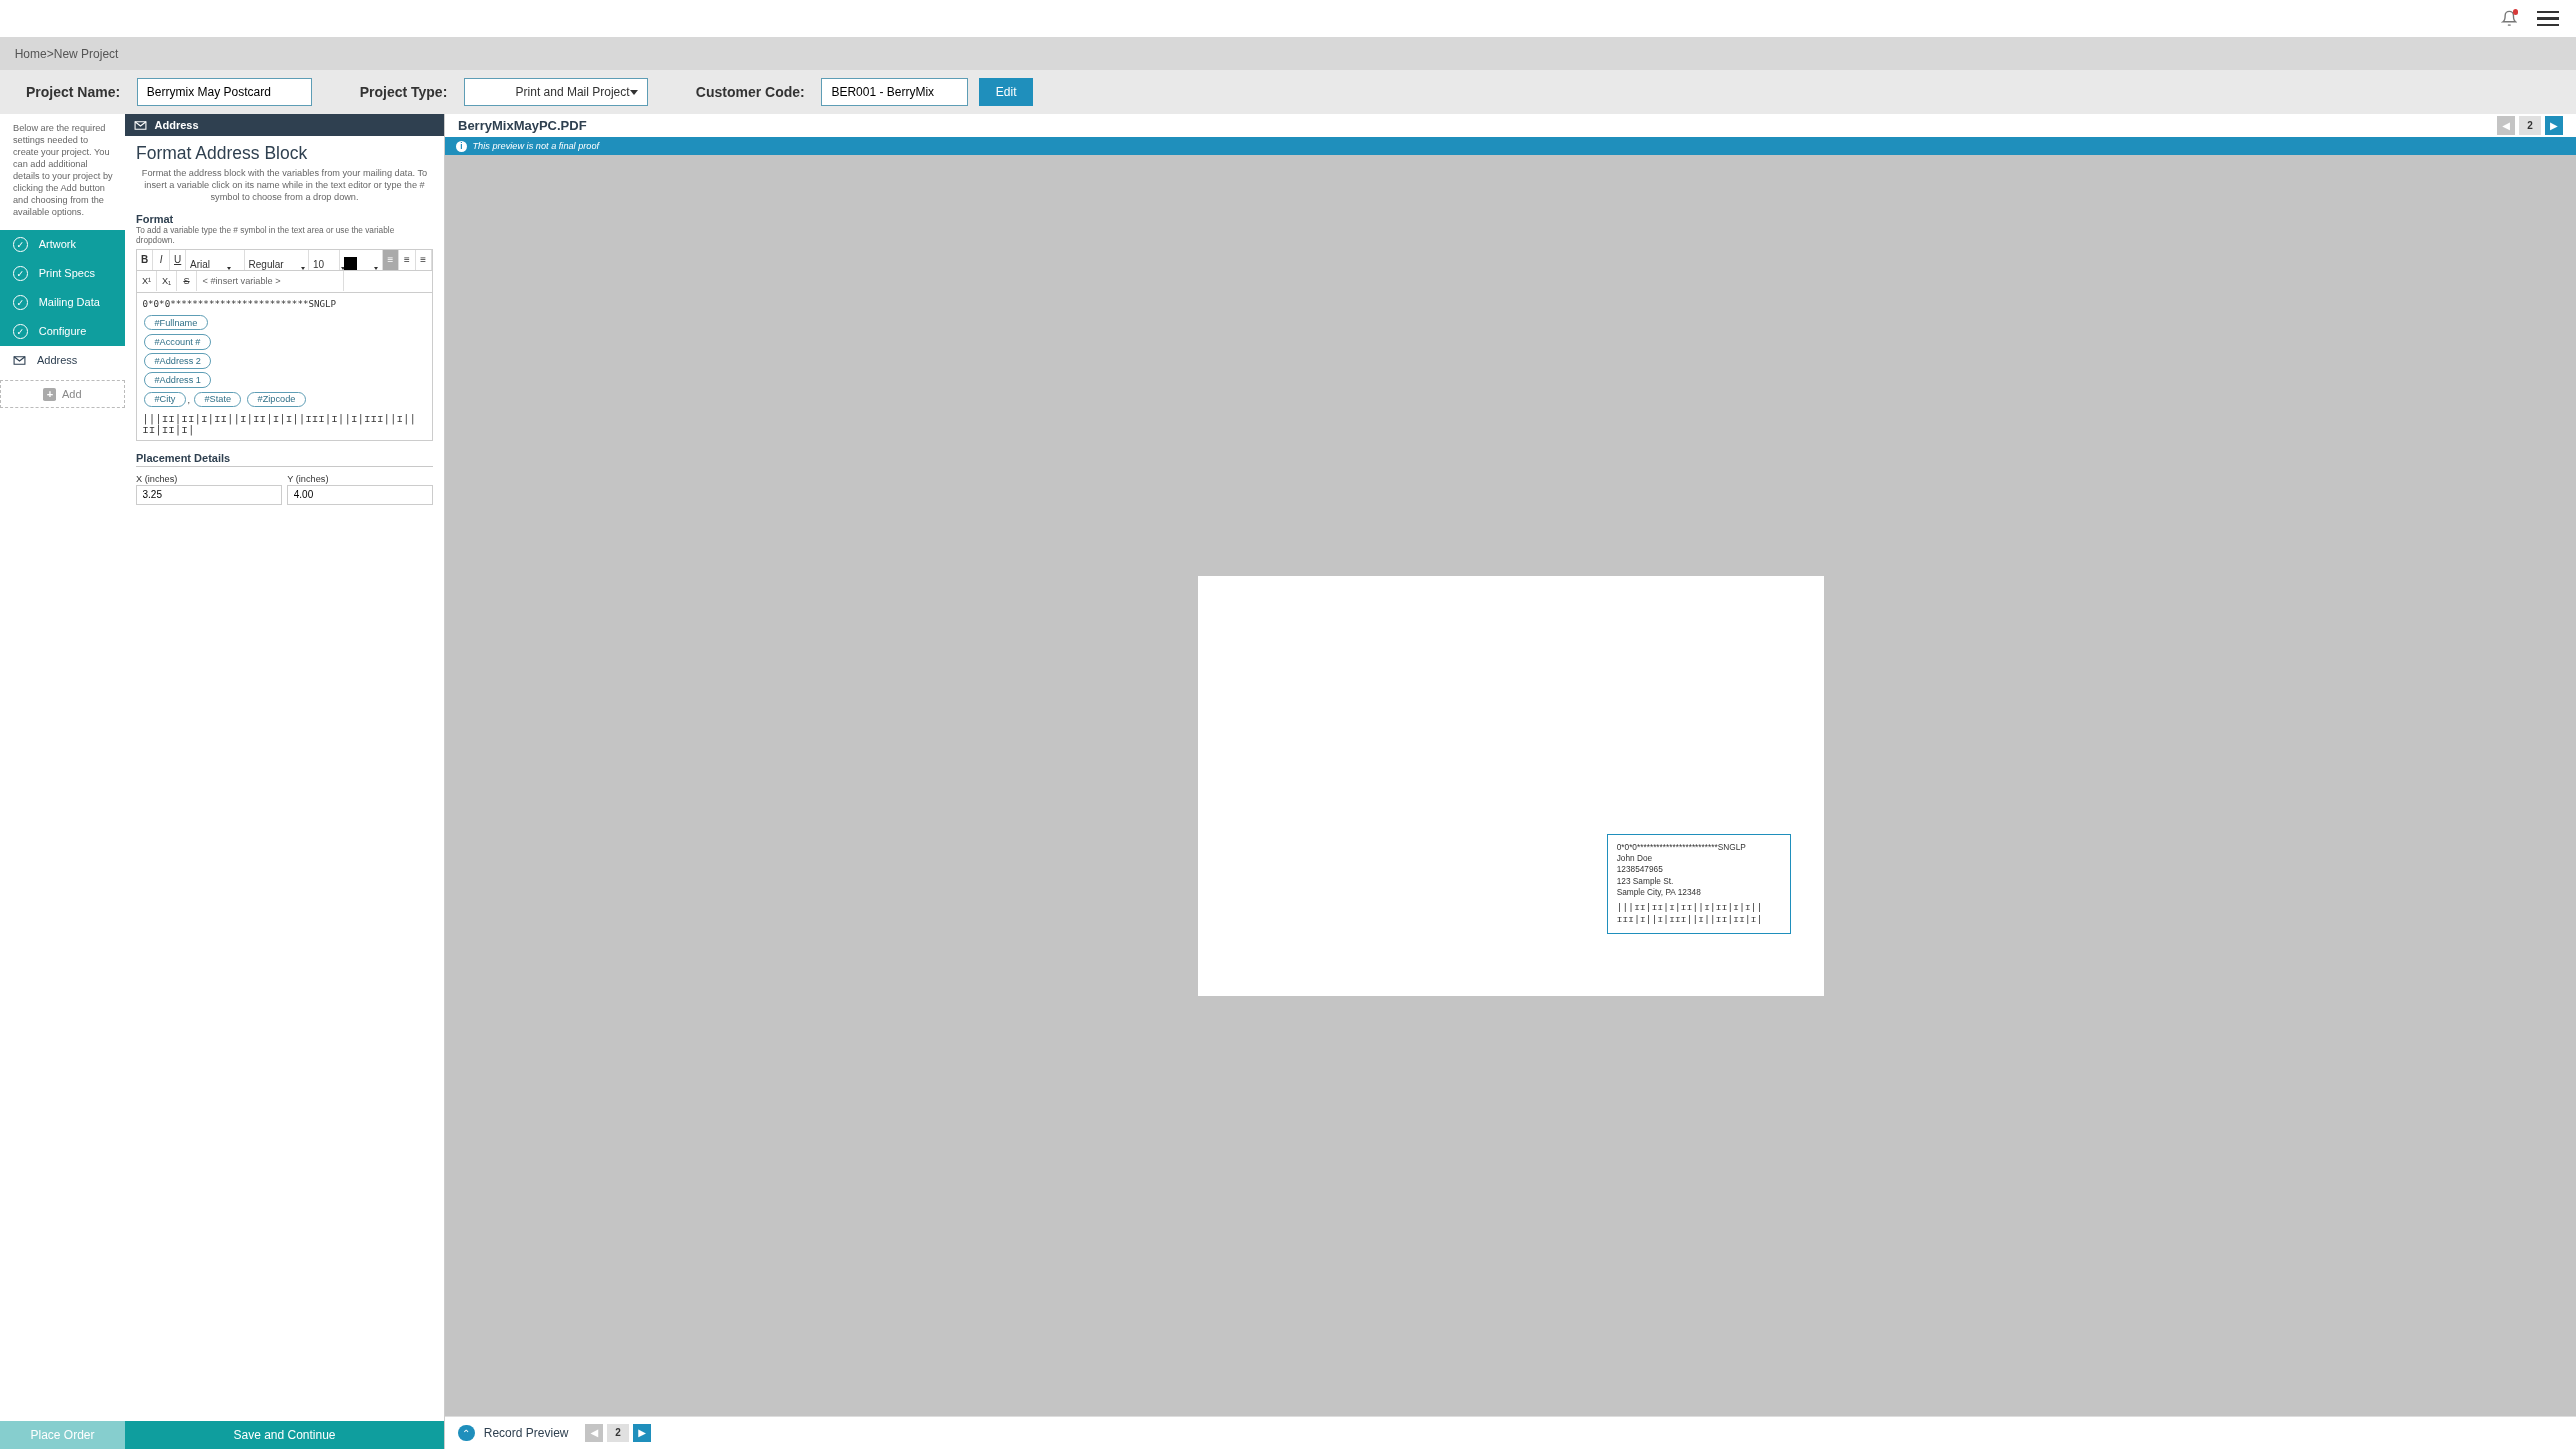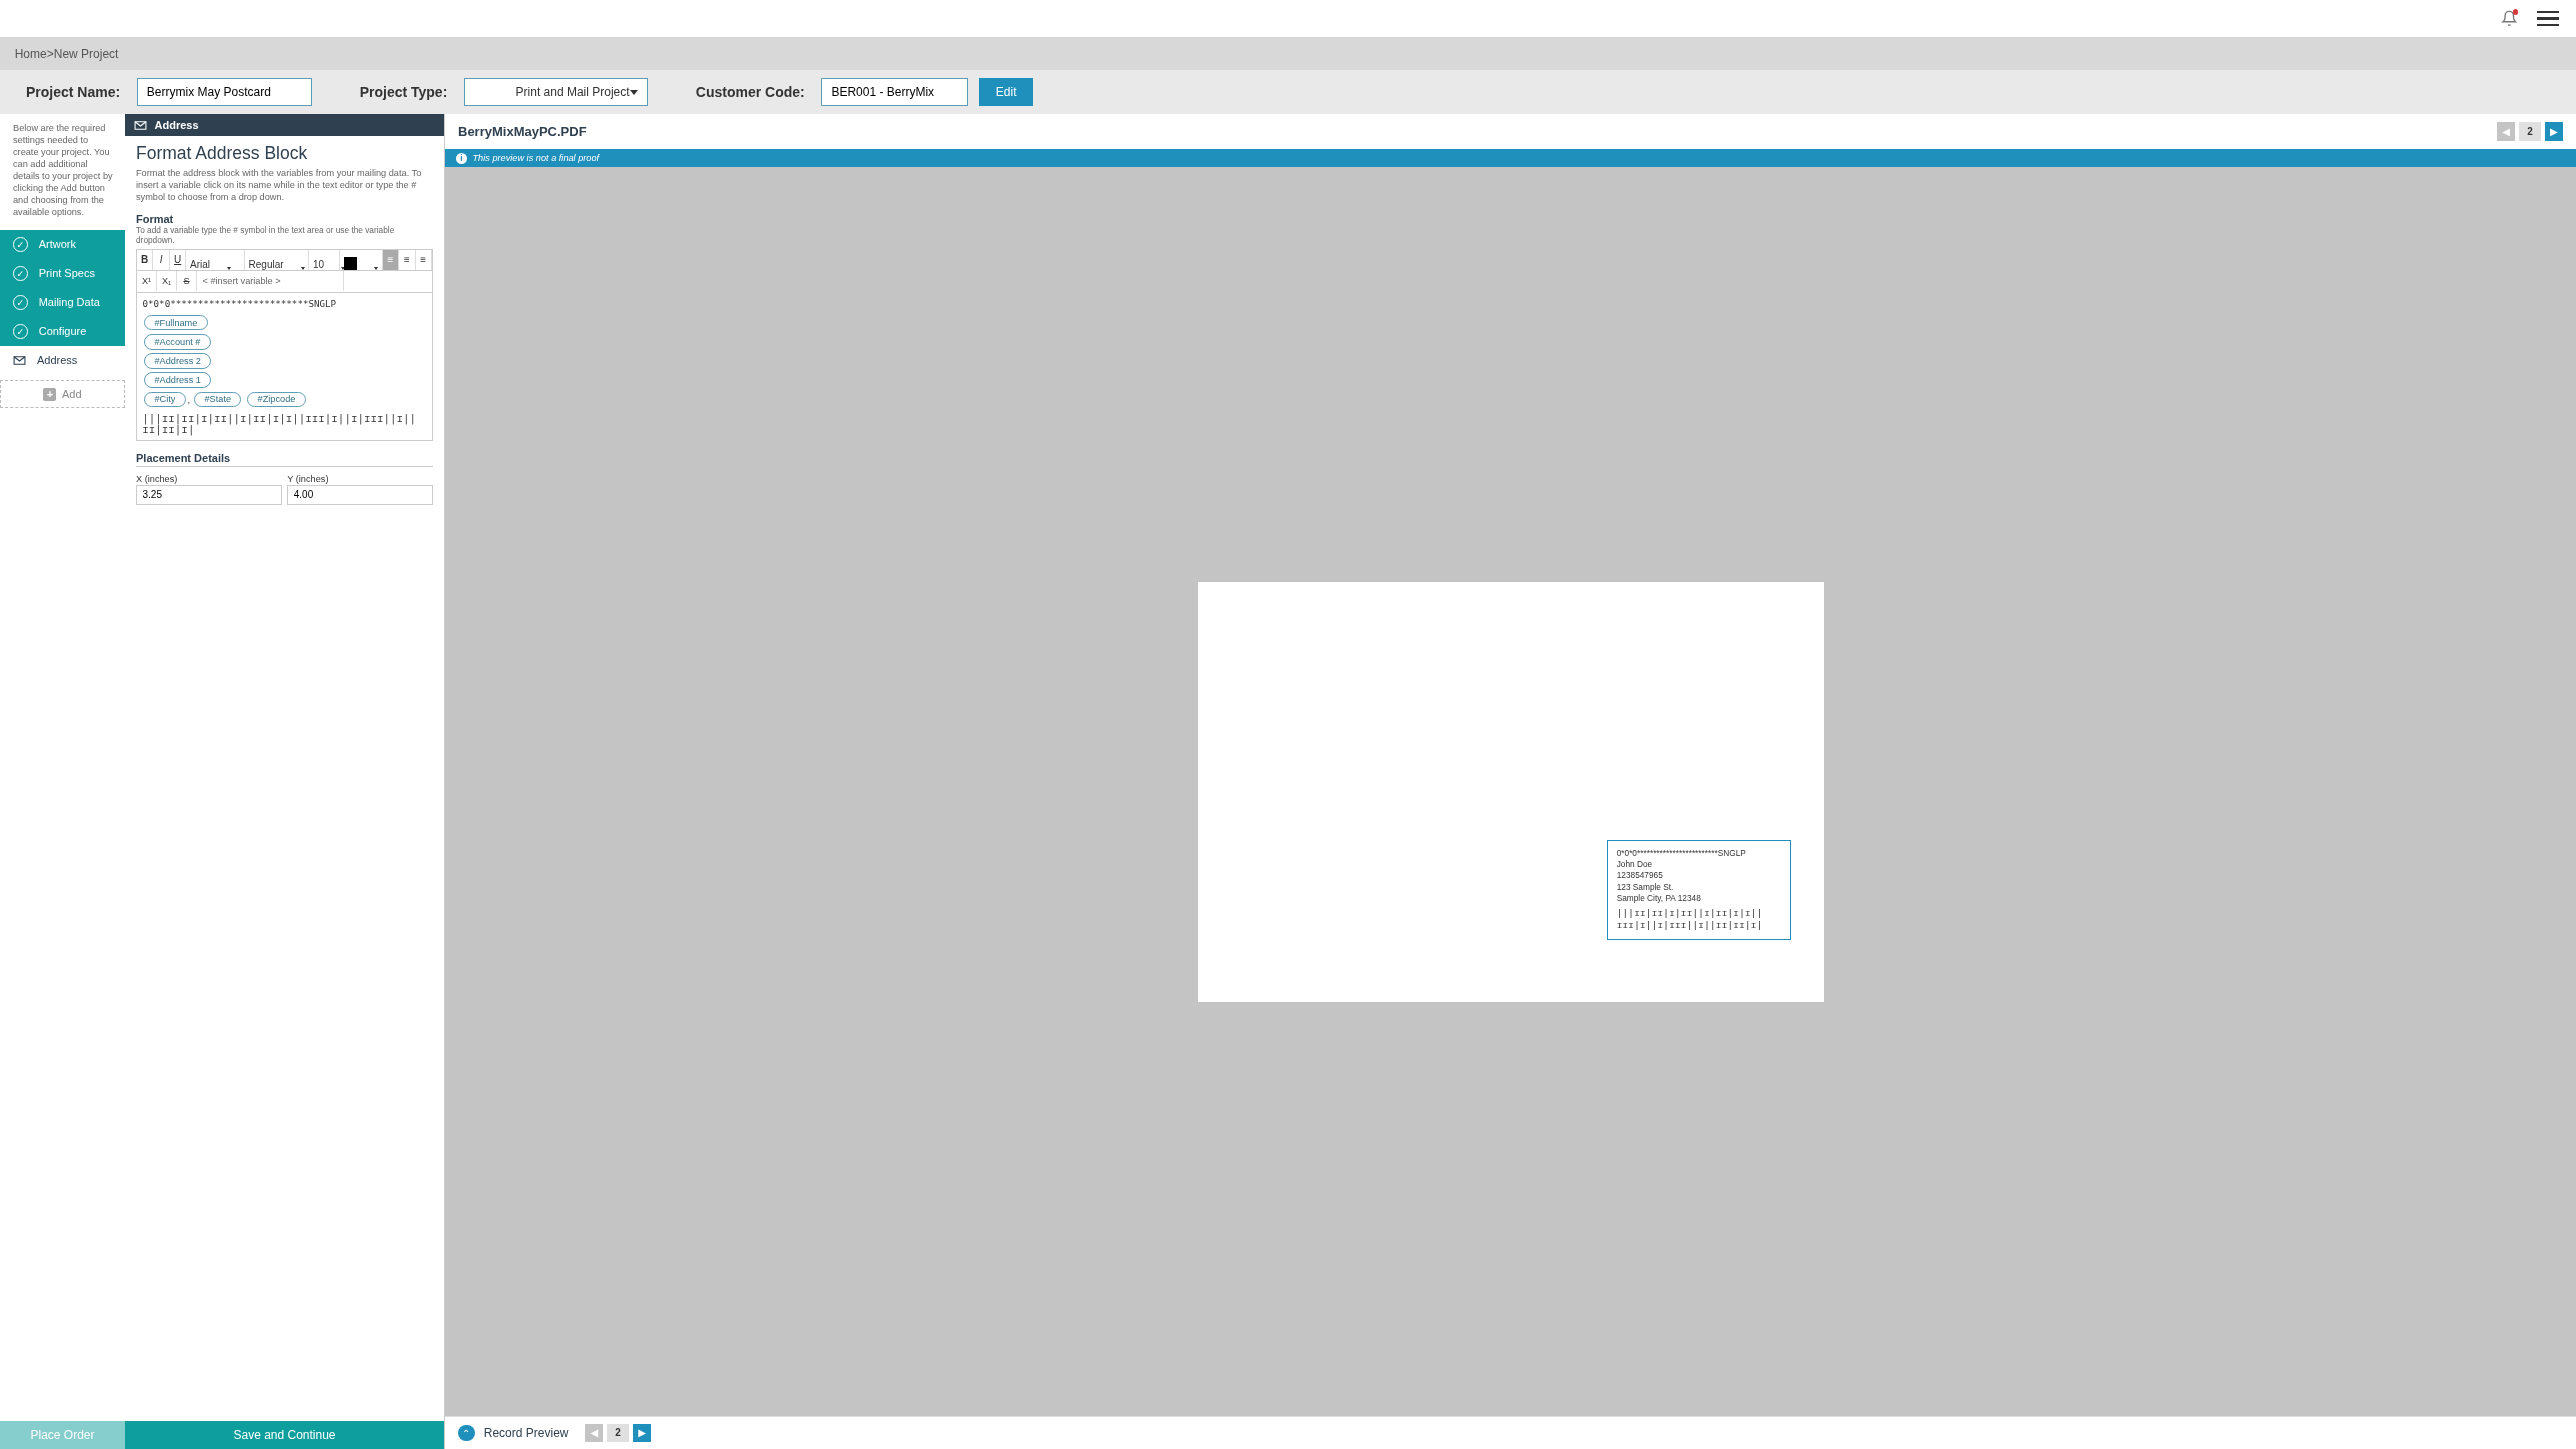--- a/index.html
+++ b/index.html
@@ -33,21 +33,21 @@
 .step .check { width: 14.7px; height: 14.7px; border-radius: 50%; border: 1.8px solid #fff; display: flex; align-items: center; justify-content: center; font-size: 9.2px; }
 .step.active .icon-env { color: #2c3e50; }
 .addrow { margin-top: 5.5px; border: 0.9px dashed #bbb; height: 28px; display: flex; align-items: center; justify-content: center; gap: 5.5px; color: #888; font-size: 11px; cursor: pointer; }
 .addrow .plus { width: 13px; height: 13px; background: #aaa; color: #fff; display: flex; align-items: center; justify-content: center; font-size: 11px; font-weight: bold; border-radius: 1.8px; }
 .place-order { margin-top: auto; background: #0f9e9e; opacity: 0.5; color: #fff; height: 28px; display: flex; align-items: center; justify-content: center; font-size: 12px; }
 
 .midcol { width: 320px; background: #fff; border-right: 0.9px solid #ccc; display: flex; flex-direction: column; }
 .midheader { background: #2f4050; color: #fff; height: 22px; display: flex; align-items: center; padding: 0 9.2px; gap: 7.4px; font-size: 11px; font-weight: 600; }
 .midbody { padding: 7.4px 11px; overflow-y: auto; flex: 1; }
 .midbody h2 { font-size: 17.5px; color: #2f4050; font-weight: 400; margin-bottom: 3.7px; }
-.midbody .desc { font-size: 9.2px; color: #666; line-height: 1.3; margin-bottom: 9.2px; }
+.midbody .desc { font-size: 9.2px; color: #666; line-height: 1.3; margin-bottom: 9.2px; text-align: center; }
 .options-box { background: #eef2f5; border: 0.9px solid #d8dde2; padding: 5.5px 9.2px 9.2px; margin-bottom: 9.2px; }
 .options-box .opthdr { color: #2f6f87; border-bottom: 0.9px solid #b7c9d3; padding-bottom: 3.7px; margin-bottom: 5.5px; font-size: 11px; }
 .options-box label { display: flex; align-items: center; gap: 5.5px; font-size: 10px; color: #333; margin-top: 3.7px; }
 .options-box input[type=checkbox] { accent-color: #1f8fbc; }
 .format-hdr { color: #2f4050; font-weight: 600; font-size: 11px; }
 .format-sub { font-size: 8.3px; color: #666; margin-bottom: 3.7px; }
 .toolbar { border: 0.9px solid #ccc; display: flex; align-items: center; height: 22px; }
 .toolbar .tb { width: 20px; height: 20px; display: flex; align-items: center; justify-content: center; border-right: 0.9px solid #ddd; font-size: 10px; cursor: pointer; }
 .toolbar select, .toolbar .selbox { height: 20px; border: none; border-right: 0.9px solid #ddd; font-size: 10px; padding: 0 3.7px; }
 .toolbar .selbox { display: flex; align-items: flex-end; gap: 17px; padding: 0 3.7px; }
@@ -63,21 +63,21 @@
 .barcode-line { font-family: monospace; font-size: 10px; letter-spacing: 0.5px; margin-top: 3.7px; }
 .placement { margin-top: 11px; }
 .placement h3 { color: #2f4050; font-size: 11px; border-bottom: 0.9px solid #c8c8c8; padding-bottom: 1.8px; margin-bottom: 3.7px; }
 .placement .row { display: flex; gap: 5.5px; }
 .placement .col { flex: 1; }
 .placement label { font-size: 9.2px; color: #333; }
 .placement input { width: 100%; height: 20px; border: 0.9px solid #ccc; padding: 0 5.5px; font-size: 10px; }
 .save-continue { background: #0f9e9e; color: #fff; height: 28px; display: flex; align-items: center; justify-content: center; font-size: 12px; cursor: pointer; }
 
 .rightcol { flex: 1; display: flex; flex-direction: column; background: #fff; }
-.pdfheader { height: 35px; display: flex; align-items: center; justify-content: space-between; padding: 0 13px; }
+.pdfheader { height: 23px; display: flex; align-items: center; justify-content: space-between; padding: 0 13px; }
 .pdfheader .fname { font-weight: 600; font-size: 13px; color: #2f4050; }
 .pager { display: flex; align-items: center; gap: 3.7px; }
 .pager .pbtn { width: 18.4px; height: 18.4px; background: #c4c4c4; color: #fff; display: flex; align-items: center; justify-content: center; font-size: 10px; cursor: pointer; }
 .pager .pbtn.active { background: #1f8fbc; }
 .pager .pnum { width: 22px; height: 18.4px; background: #e0e0e0; display: flex; align-items: center; justify-content: center; font-size: 10px; font-weight: 600; }
 .proofbar { background: #1f8fbc; color: #fff; height: 18.4px; display: flex; align-items: center; padding: 0 11px; font-size: 9.2px; font-style: italic; gap: 5.5px; }
 .proofbar .info { width: 11px; height: 11px; background: #fff; color: #1f8fbc; border-radius: 50%; display: flex; align-items: center; justify-content: center; font-size: 8.3px; font-weight: bold; font-style: normal; }
 .canvas { flex: 1; background: #c4c4c4; display: flex; align-items: center; justify-content: center; overflow: auto; }
 .postcard { width: 626px; height: 420px; background: #fff; display: flex; }
 .postcard .left { width: 267px; height: 100%; background: linear-gradient(180deg, #a9d5de 0%, #b8dce4 100%); position: relative; overflow: hidden; display: flex; flex-direction: column; align-items: center; }

